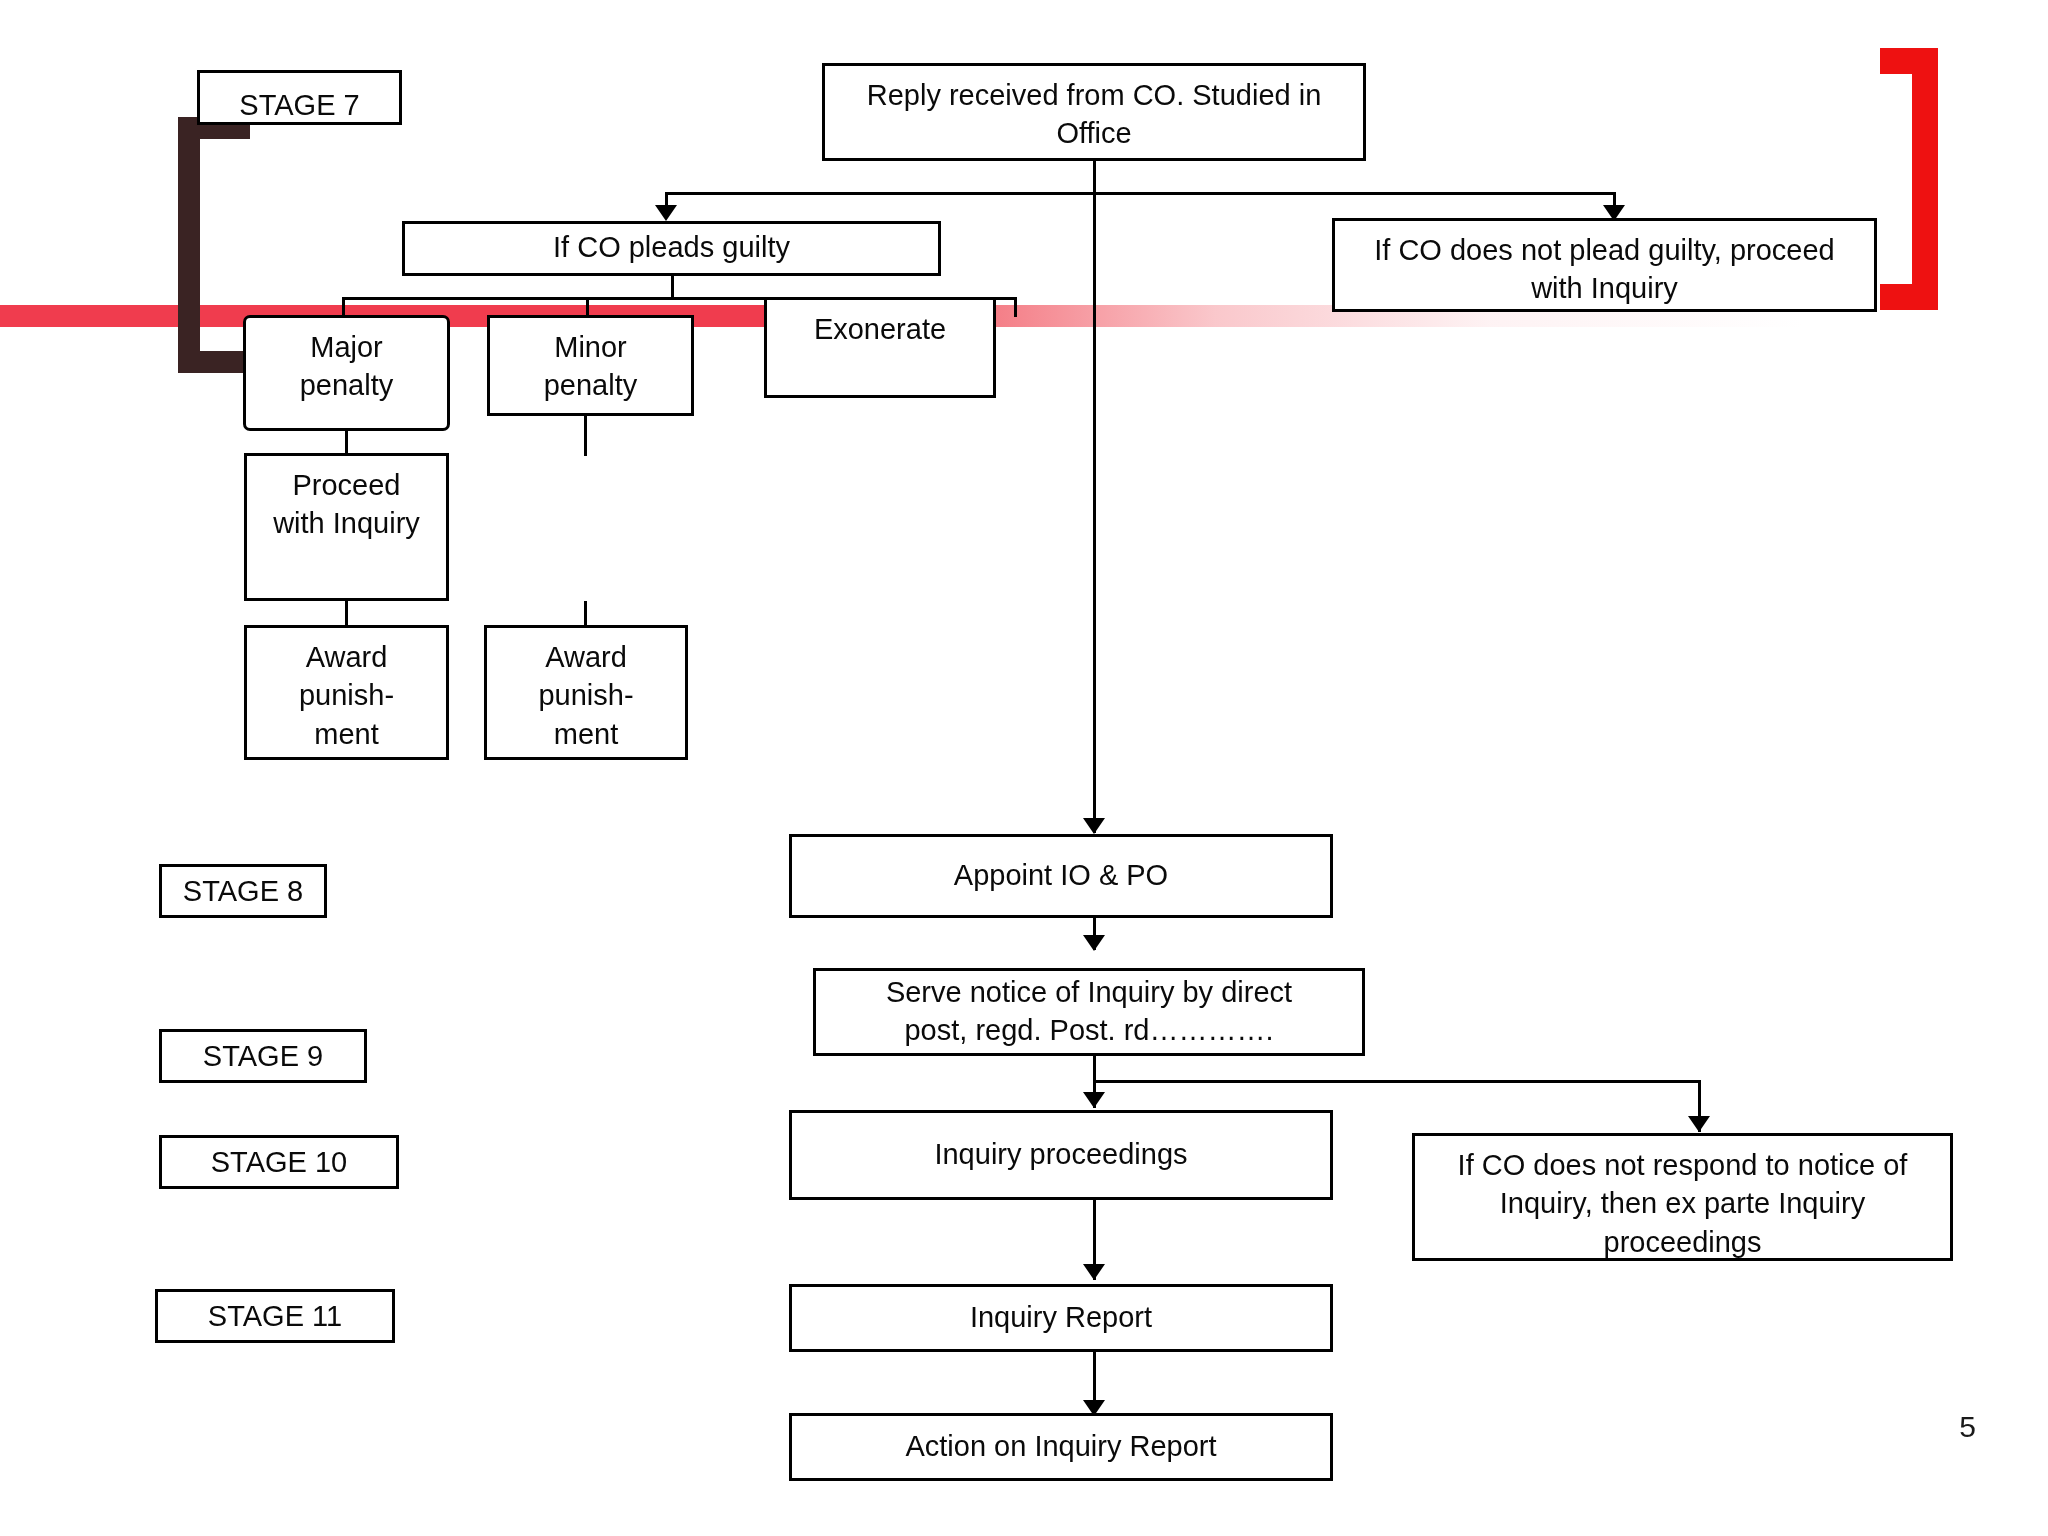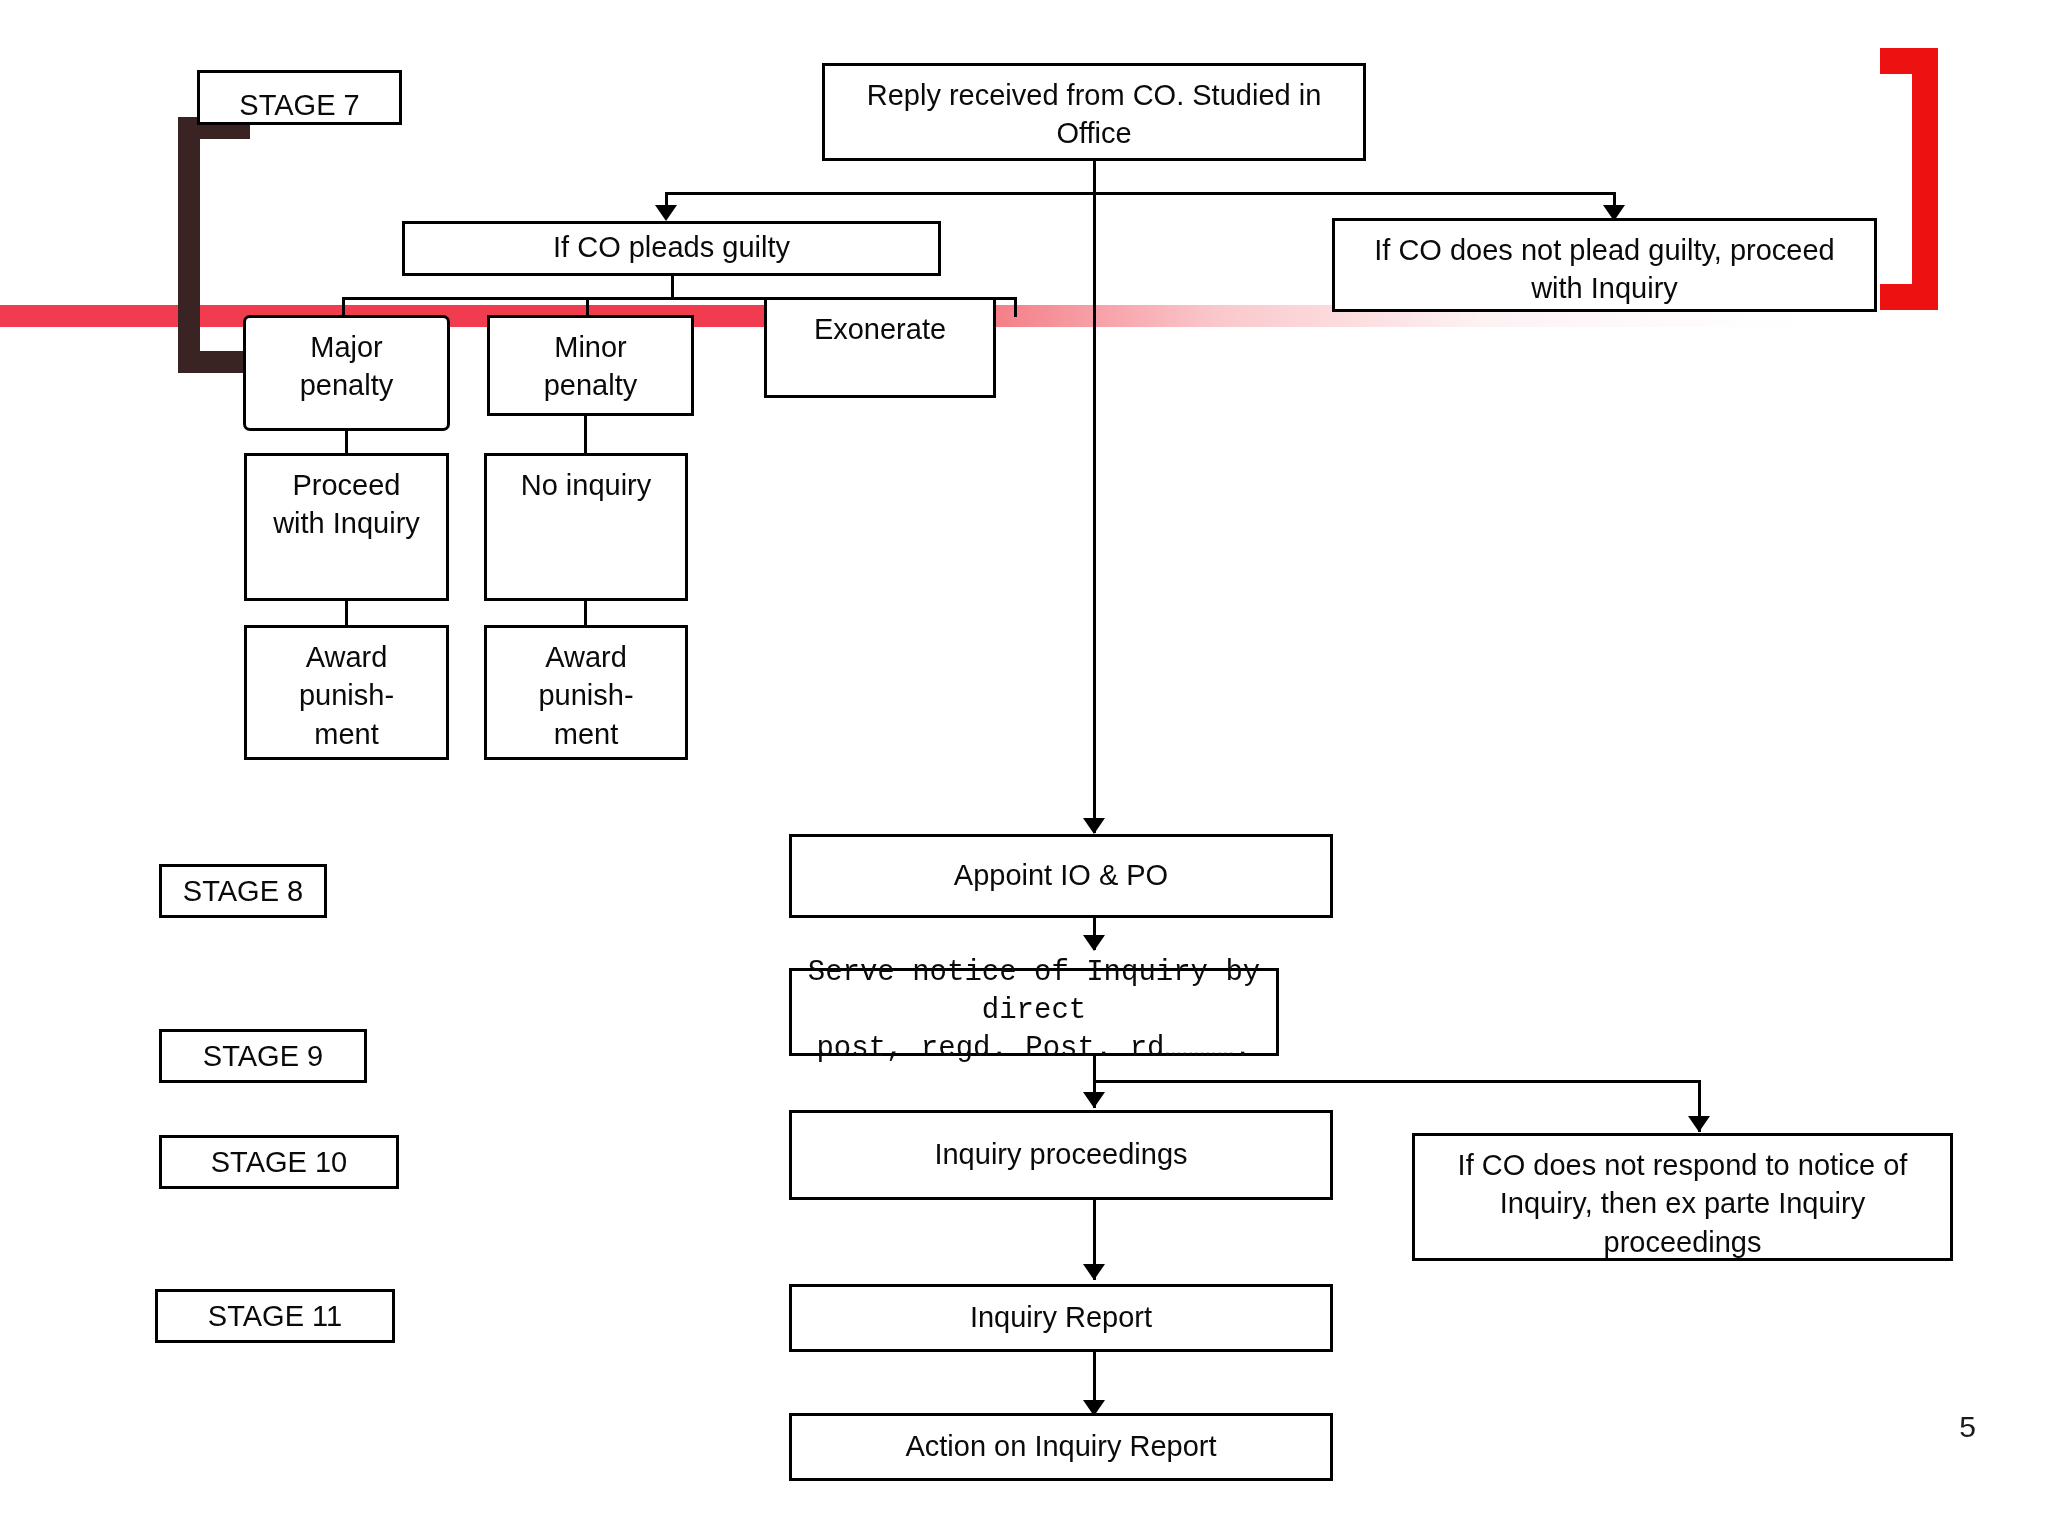--- a/index.html
+++ b/index.html
@@ -184,38 +184,37 @@
   <div class="box" style="left:487px; top:315px; width:207px; height:101px;">Minor
 penalty</div>
   <div class="box" style="left:732px; top:297px; width:232px; height:101px;margin-left:32px;">Exonerate</div>
 
   <div class="vline" style="left:345px; top:416px; height:40px;"></div>
 
   <div class="vline" style="left:584px; top:416px; height:40px;"></div>
 
   <div class="box" style="left:244px; top:453px; width:205px; height:148px;">Proceed
 with Inquiry</div>
-  <div class="box" style="left:484px; top:453px; width:204px; height:148px;">No inquiry</div>
 
   <div class="vline" style="left:345px; top:601px; height:26px;"></div>
   <div class="vline" style="left:584px; top:601px; height:26px;"></div>
 
   <div class="box" style="left:244px; top:625px; width:205px; height:135px;">Award
 punish-
 ment</div>
   <div class="box" style="left:484px; top:625px; width:204px; height:135px;">Award
 punish-
 ment</div>
 
   <div class="box mid" style="left:789px; top:834px; width:544px; height:84px;text-align:center;">Appoint IO &amp; PO</div>
 
   <div class="vline" style="left:1093px; top:918px; height:32px;"></div>
   <div class="arrow-down" style="left:1083px; top:935px;"></div>
 
-  <div class="box mid" style="left:789px; top:968px; width:490px; height:88px;font-family:Liberation Mono, monospace;">Serve notice of Inquiry by direct
+  <div class="box mid" style="left:813px; top:968px; width:552px; height:88px;">Serve notice of Inquiry by direct
 post, regd. Post. rd………….</div>
 
   <div class="vline" style="left:1093px; top:1056px; height:52px;"></div>
   <div class="arrow-down" style="left:1083px; top:1092px;"></div>
   <div class="hline" style="left:1093px; top:1080px; width:608px;"></div>
   <div class="vline" style="left:1698px; top:1080px; height:52px;"></div>
   <div class="arrow-down" style="left:1688px; top:1116px;"></div>
 
   <div class="box mid" style="left:789px; top:1110px; width:544px; height:90px;">Inquiry proceedings</div>
 

